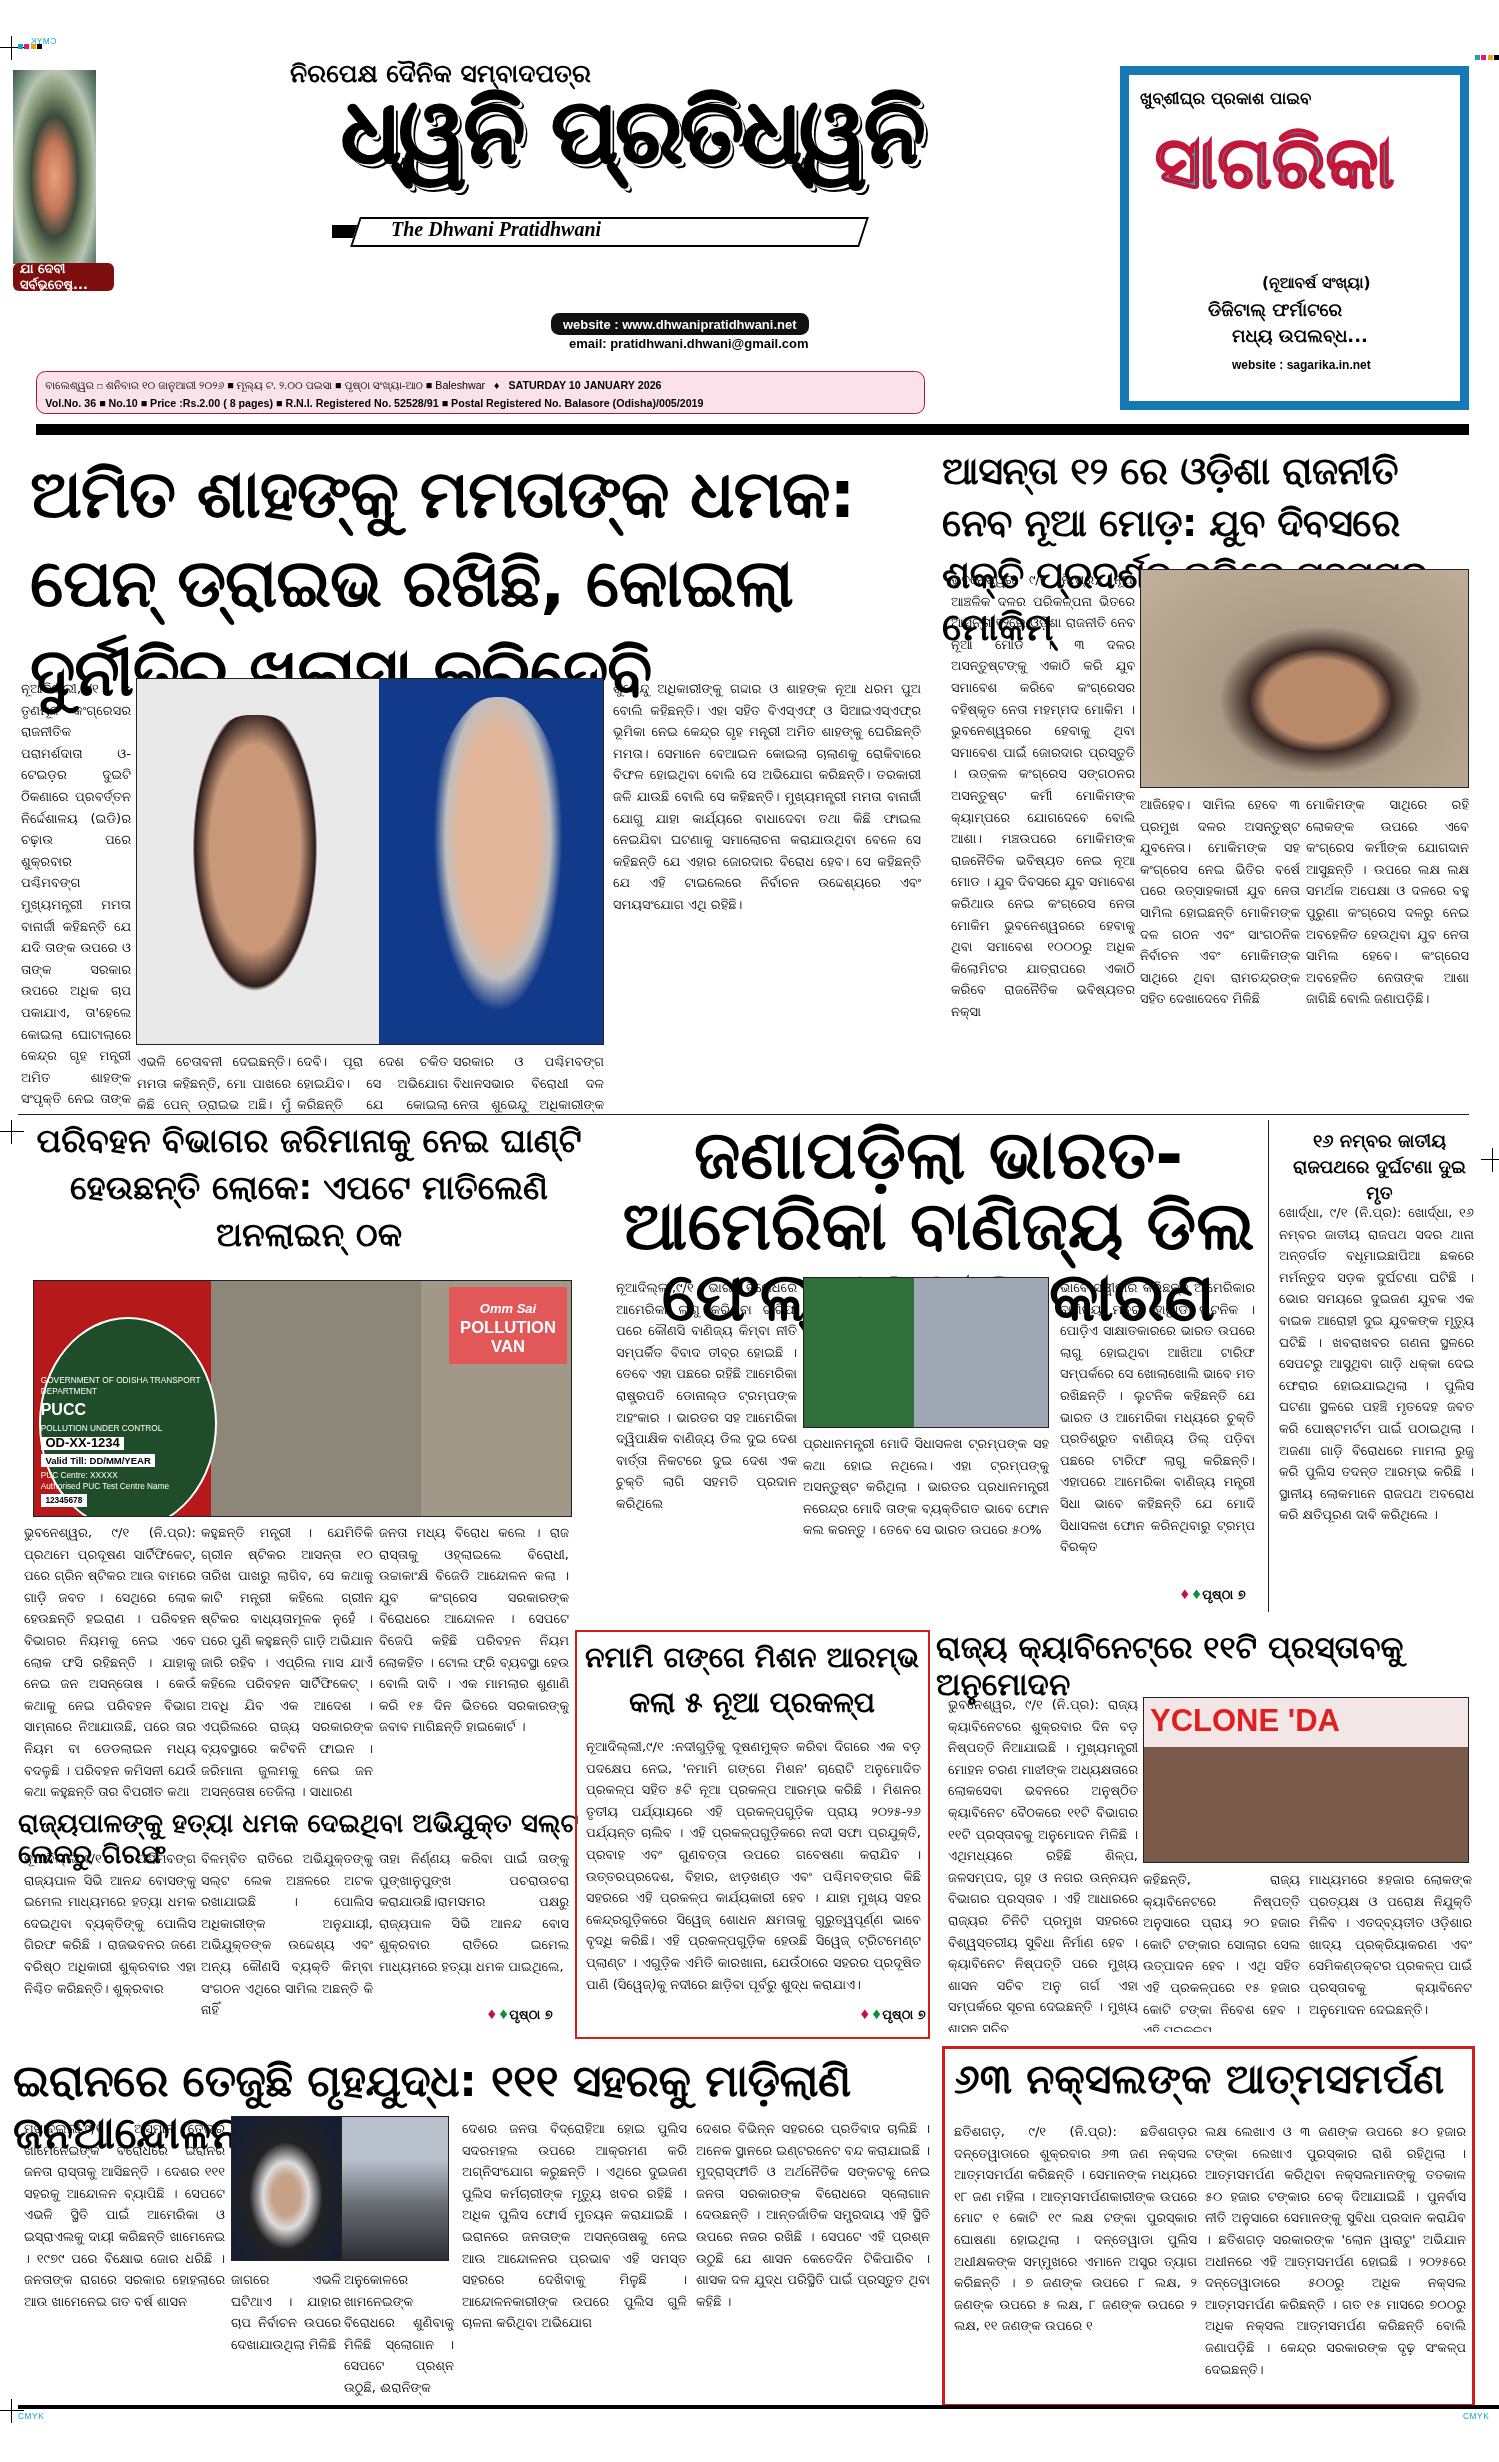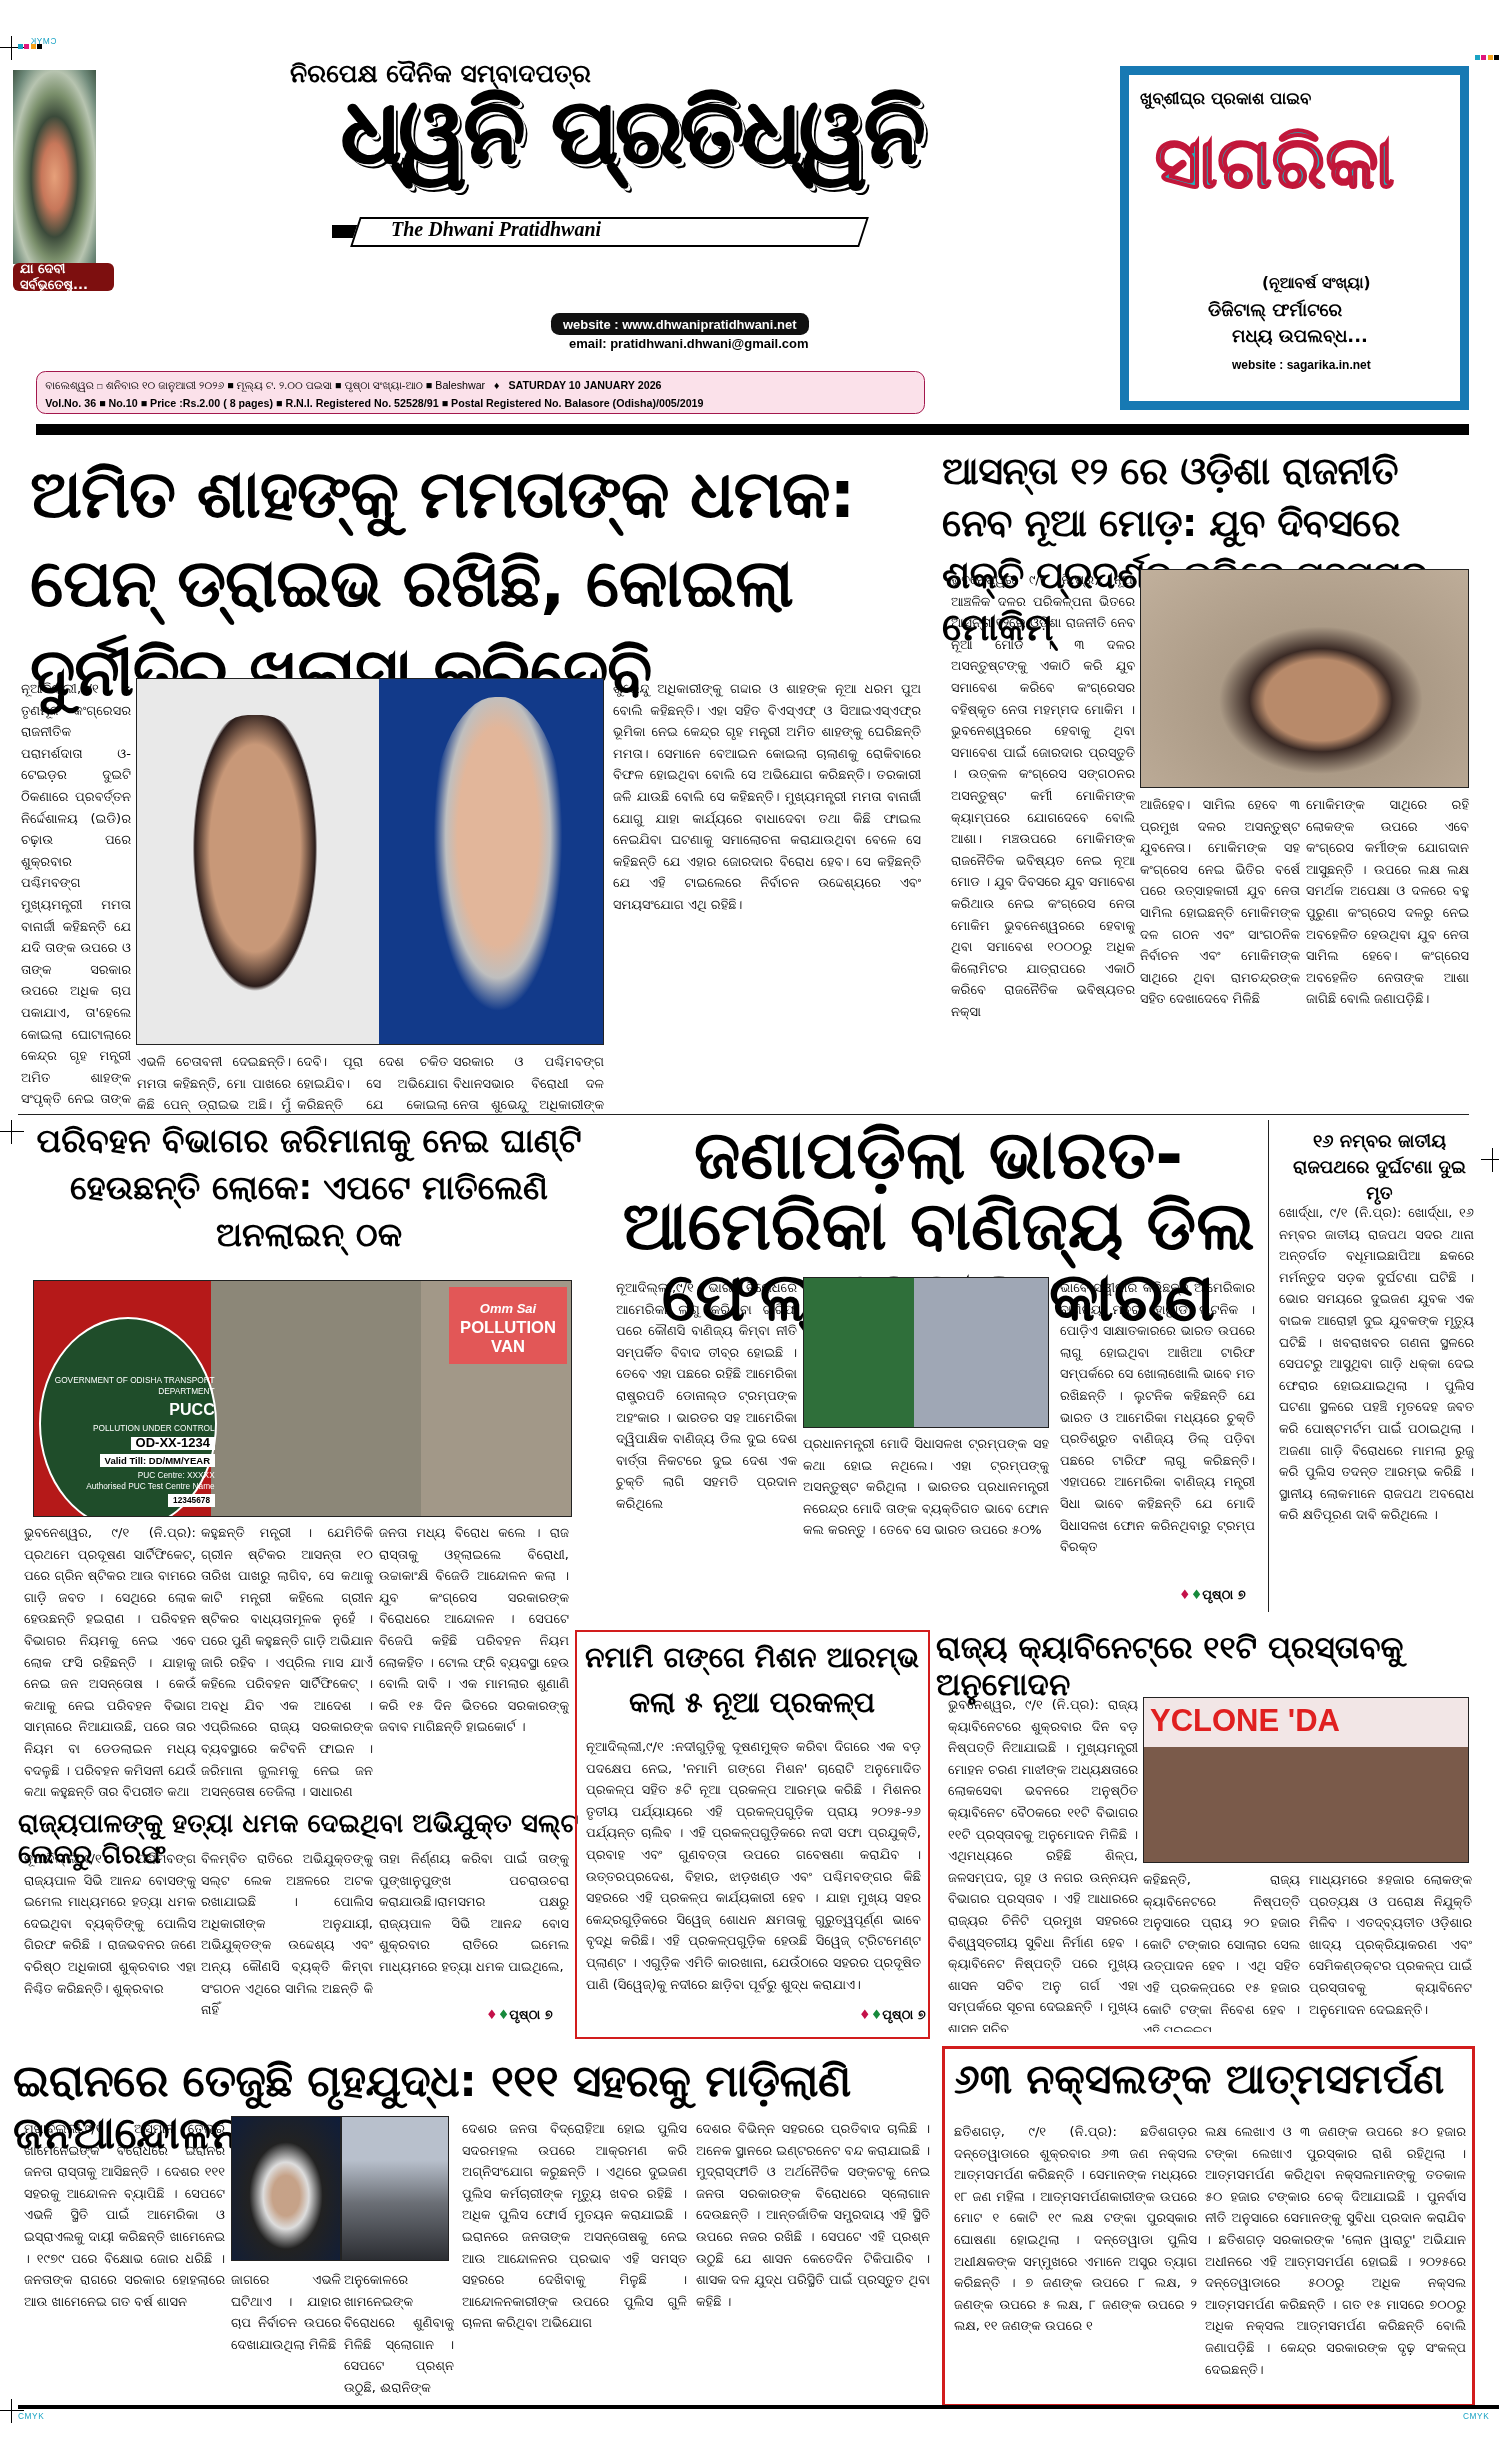--- a/index.html
+++ b/index.html
@@ -56,21 +56,21 @@
   .h-naxal { left: 954px; top: 2055px; width: 509px; font-size: 41px; font-weight: bold; }
 
   
   .photo { position: absolute; border: 1.8px solid #222; overflow: hidden; }
   .photo-mamata { left: 136px; top: 678px; width: 468px; height: 367px; background: linear-gradient(90deg, #e9e9e9 0 52%, #123a8a 52% 100%); border-color: #222; }
   .photo-mamata .face1 { position: absolute; left: 47px; top: 36px; width: 142px; height: 296px; border-radius: 45% 45% 30% 30%; background: radial-gradient(ellipse at 50% 45%, #c89878 0 45%, #2a1c1a 60%, transparent 62%); }
   .photo-mamata .face2 { position: absolute; left: 290px; top: 18px; width: 142px; height: 332px; border-radius: 48% 48% 30% 30%; background: radial-gradient(ellipse at 50% 42%, #e2b69a 0 40%, #bfbfbf 52%, transparent 64%); }
   .photo-mokim { left: 1140px; top: 569px; width: 329px; height: 219px; background: radial-gradient(ellipse at 55% 60%, #b88a6a 0 22%, #3a2a25 28%, #ab9a86 40%, #c1b09c 100%); }
   .photo-pucc { left: 33px; top: 1280px; width: 539px; height: 237px; background: linear-gradient(90deg, #b51919 0 33%, #8c8778 33% 72%, #a29888 72% 100%); }
   .pucc-badge { position: absolute; left: 4.7px; top: 36px; width: 178px; height: 213px; border-radius: 50%; background: #1f4d2a; border: 2.4px solid #fff; color: #fff;
-    font-family: "Liberation Sans", sans-serif; text-align: right; padding-top: 56px; font-size: 8.3px; line-height: 10.7px; }
+    font-family: "Liberation Sans", sans-serif; text-align: left; padding-top: 56px; font-size: 8.3px; line-height: 10.7px; }
   .pucc-badge .big { font-size: 16px; font-weight: bold; line-height: 27px; }
   .pucc-badge .plate { background: #fff; color: #000; display: inline-block; font-weight: bold; font-size: 13px; padding: 1.2px 4.7px; margin: 2.4px 0; }
   .pucc-van { position: absolute; left: 415px; top: 6px; width: 118px; height: 77px; background: #e25757; color: #ffffff; font-family: "Liberation Sans", sans-serif;
     font-weight: bold; text-align: center; font-size: 16.6px; line-height: 19px; padding-top: 12px; }
   .pucc-van .brand { font-style: italic; font-size: 13px; }
   .photo-trade { left: 803px; top: 1277px; width: 246px; height: 151px; background: linear-gradient(90deg, #2f6f3a 0 45%, #9fa7b5 45% 100%); }
   .photo-cabinet { left: 1143px; top: 1697px; width: 326px; height: 166px; background: linear-gradient(180deg, #f2e6e6 0 30%, #7a5a4a 30% 100%); }
   .cabinet-banner { position: absolute; left: 6px; top: 4.7px; font-family: "Liberation Sans", sans-serif; font-weight: bold; font-size: 31px; color: #e02020; white-space: nowrap; }
   .photo-iran1 { left: 231px; top: 2116px; width: 110px; height: 145px; background: radial-gradient(ellipse at 50% 55%, #c6a288 0 18%, #ddd 30%, #222 48%, #0f1d3a 100%); }
   .photo-iran2 { left: 341px; top: 2116px; width: 108px; height: 145px; background: linear-gradient(180deg, #b8c0cc 0 30%, #6b6f76 60%, #2c2e33 100%); }

